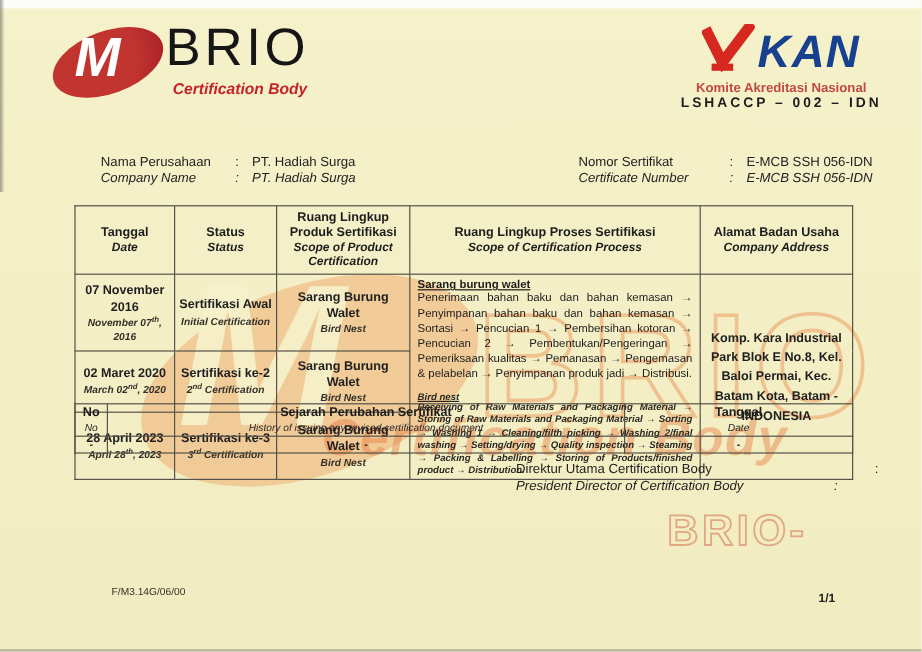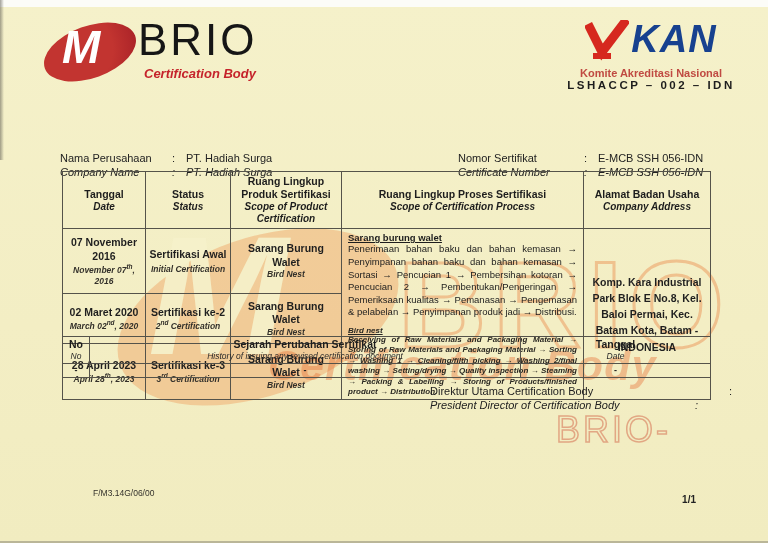--- a/index.html
+++ b/index.html
@@ -10,43 +10,43 @@
   .scan-left { position:absolute; left:0; top:0; width:4px; height:160px; background:linear-gradient(to right, rgba(90,88,80,.55), rgba(90,88,80,0)); z-index:3; }
   .scan-bottom { position:absolute; bottom:0; left:0; right:0; height:2px; background:rgba(120,118,105,.45); z-index:3; }
 
   
   .wm { position:absolute; z-index:1; pointer-events:none; }
   .wm-ellipse { left:112px; top:238px; width:292px; height:158px; background:rgba(238,146,80,.38); border-radius:50%; transform:rotate(-19deg); }
   .wm-m { left:148px; top:212px; font-size:168px; font-weight:bold; font-style:italic; color:rgba(245,241,202,.92); line-height:1; }
   .wm-brand { left:398px; top:244px; font-size:122px; font-weight:bold; letter-spacing:7px; line-height:1;
               color:transparent; -webkit-text-stroke:3px rgba(233,132,66,.42); }
   .wm-tagline { left:268px; top:344px; font-size:43px; font-weight:bold; font-style:italic; color:rgba(231,110,52,.40); letter-spacing:1px; line-height:1; }
-  .wm-sigmark { left:556px; top:412px; font-size:36px; font-weight:normal; letter-spacing:3px; color:transparent; -webkit-text-stroke:1.5px rgba(206,82,56,.45); line-height:1; }
+  .wm-sigmark { left:556px; top:424px; font-size:36px; font-weight:bold; letter-spacing:3px; color:transparent; -webkit-text-stroke:1.5px rgba(206,82,56,.45); line-height:1; }
 
   
   .mbrio-logo { position:absolute; left:40px; top:14px; width:230px; height:76px; z-index:2; }
   .mbrio-ellipse { position:absolute; left:2px; top:12px; width:96px; height:52px; border-radius:50%;
                    background:radial-gradient(circle at 35% 35%, #c23430 55%, #a51f26 100%); transform:rotate(-20deg); }
   .mbrio-m { position:absolute; left:22px; top:10px; font-size:46px; font-weight:bold; font-style:italic; color:#fff; line-height:1; }
   .mbrio-name { position:absolute; left:98px; top:4px; font-size:44px; letter-spacing:3px; color:#161616; line-height:1; }
   .mbrio-tagline { position:absolute; left:104px; top:52px; font-size:13px; font-weight:bold; font-style:italic; color:#c5232b; }
 
   .kan-logo { position:absolute; right:28px; top:20px; width:178px; z-index:2; text-align:center; }
-  .kan-top { display:flex; justify-content:center; gap:2px; }
+  .kan-top { display:flex; align-items:center; justify-content:center; gap:2px; }
   .kan-name { font-size:38px; font-weight:bold; font-style:italic; color:#17418f; line-height:1; letter-spacing:1px; }
   .kan-sub { margin-top:1px; font-size:11px; font-weight:bold; color:#c04a42; }
   .kan-acc { font-size:11.5px; font-weight:bold; color:#1d1d1d; letter-spacing:2.5px; }
 
   
   .doc-title { position:absolute; top:98px; left:0; right:0; text-align:center; z-index:2; }
   .doc-title-id { font-size:13.5px; font-weight:bold; color:#1b1b1b; }
   .doc-title-en { font-size:12px; font-weight:bold; font-style:italic; color:#262626; }
 
   
-  .info-block { position:absolute; top:151px; z-index:2; font-size:11px; color:#222; }
+  .info-block { position:absolute; top:128px; z-index:2; font-size:11px; color:#222;margin-left:24px; }
   .info-left { left:60px; }
   .info-right { left:458px; }
   .info-row { display:grid; grid-template-columns:112px 14px auto; line-height:1.3; }
   .info-right .info-row { grid-template-columns:126px 14px auto; }
   .info-en { font-style:italic; }
 
   
   table { border-collapse:collapse; table-layout:fixed; }
   .main-table { position:absolute; left:62px; top:171px; width:648px; z-index:2; }
   .main-table th, .main-table td { border:1px solid #55534a; }

